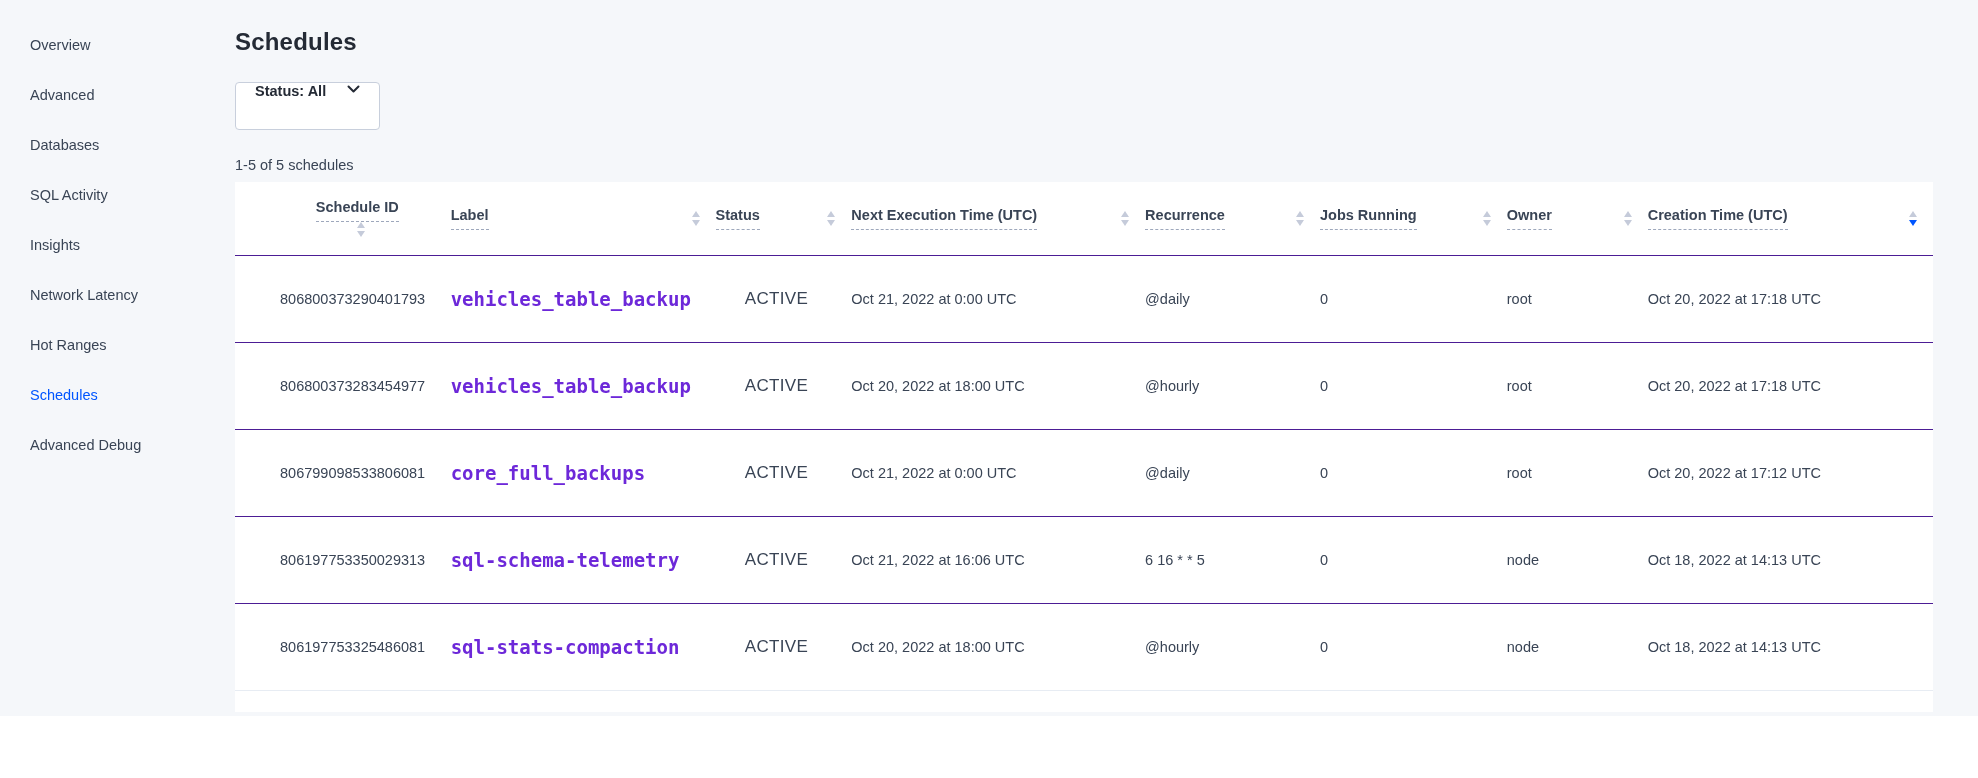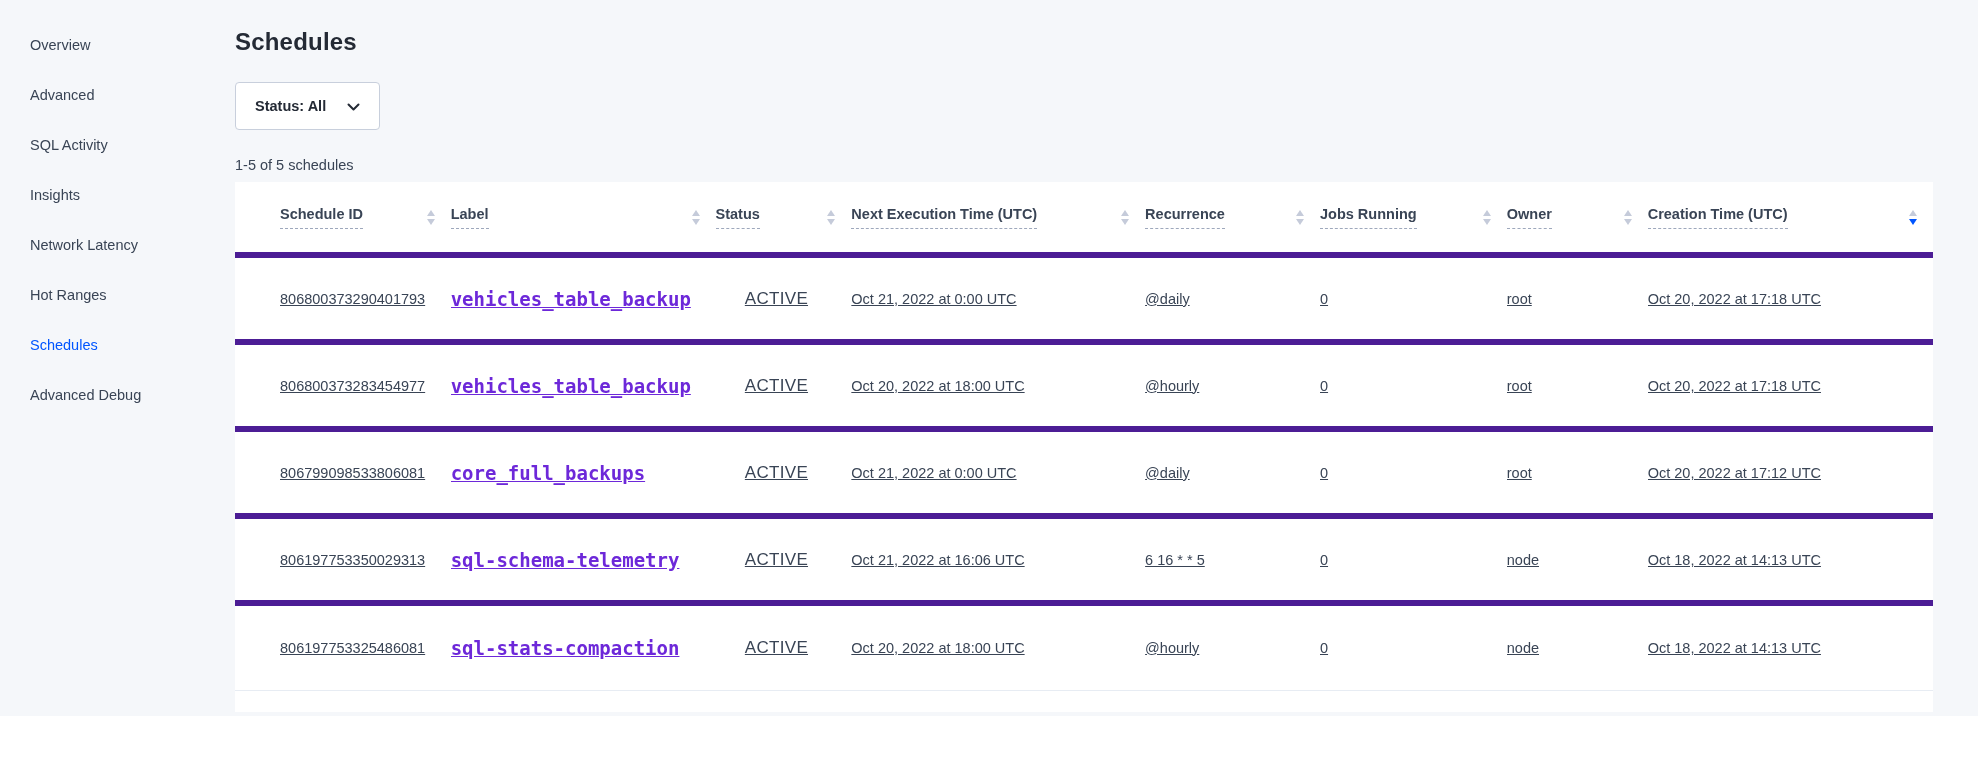--- a/index.html
+++ b/index.html
@@ -16,60 +16,61 @@
     height:50px; display:flex; align-items:center; padding-left:30px;
     font-size:14.5px; color:#394455; cursor:pointer; white-space:nowrap;
   }
   .nav-item.active { color:#0055FF; }
   
   .main { position:absolute; left:235px; top:0; width:1743px; height:100%; }
   .page-title { margin-top:28px; font-size:24px; font-weight:700; color:#242A35; letter-spacing:0.2px; }
   .filters { margin-top:26px; display:flex; gap:17px; }
   .dropdown {
     height:48px; background:#FFFFFF; border:1px solid #C8CFDC; border-radius:4px;
-    display:inline-flex; align-items:center; padding:0 19px; gap:21px;
+    display:inline-flex; padding:0 19px; gap:21px;
     font-size:14.5px; font-weight:700; color:#242A35; cursor:pointer;
   }
   .chevron { display:inline-flex; margin-top:2px; }
   .results-count { margin-top:27px; font-size:14.5px; color:#394455; }
   
   .card { margin-top:9px; margin-right:45px; background:#FFFFFF; padding-bottom:21px; }
   table { width:100%; border-collapse:collapse; table-layout:fixed; }
   thead th { height:73px; vertical-align:middle; text-align:left; font-weight:700; cursor:pointer; }
   .th-inner { display:flex; align-items:center; justify-content:space-between; padding-right:16px; }
-  th.first .th-inner { padding-left:45px; }
+  th.first .th-inner { padding-left:45px;flex-direction:column; }
   .th-label {
     font-size:14.5px; font-weight:700; color:#394455;
     border-bottom:1.5px dashed #9EA8BC; padding-bottom:6px; white-space:nowrap;
   }
   .sort-icon { display:flex; flex-direction:column; gap:3px; flex:none; margin-left:8px; }
   .tri { width:0; height:0; border-left:4.5px solid transparent; border-right:4.5px solid transparent; }
   .tri-up { border-bottom:6px solid #C5CBDA; }
   .tri-down { border-top:6px solid #C5CBDA; }
   .tri-down.active { border-top-color:#0055FF; }
   tbody td {
-    height:87px; vertical-align:middle; border-top:6px solid #4c1d95;
-    font-size:14.5px; color:#394455; padding-right:14px; white-space:nowrap; overflow:hidden;text-decoration:underline;
+    height:87px; vertical-align:middle; border-top:1px solid #4c1d95;
+    font-size:14.5px; color:#394455; padding-right:14px; white-space:nowrap; overflow:hidden;
   }
   tbody tr:last-child td { border-bottom:1px solid #E7ECF3; }
   td.first { padding-left:45px; }
   .mono {
     font-family:"DejaVu Sans Mono","Liberation Mono",monospace;
     font-weight:700; font-size:19px; color:#6d28d9;
   }
   .status-cell { font-size:17px; letter-spacing:0.3px;text-align:center; }
 </style>
 </head>
 <body>
 
 <div class="screen">
 
   <nav class="sidebar">
     <div class="nav-item">Overview</div>
     <div class="nav-item">Advanced</div>
+    <div class="nav-item">Databases</div>
     <div class="nav-item">SQL Activity</div>
     <div class="nav-item">Insights</div>
     <div class="nav-item">Network Latency</div>
     <div class="nav-item">Hot Ranges</div>
     <div class="nav-item active">Schedules</div>
     <div class="nav-item">Advanced Debug</div>
   </nav>
 
   <main class="main">
 

